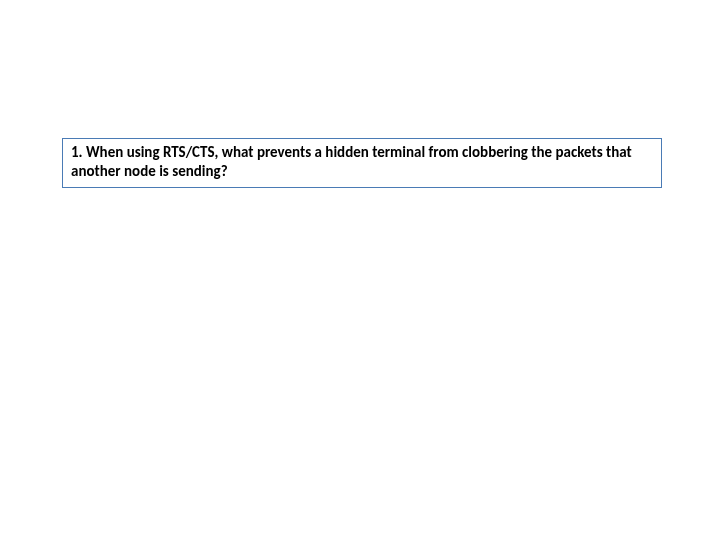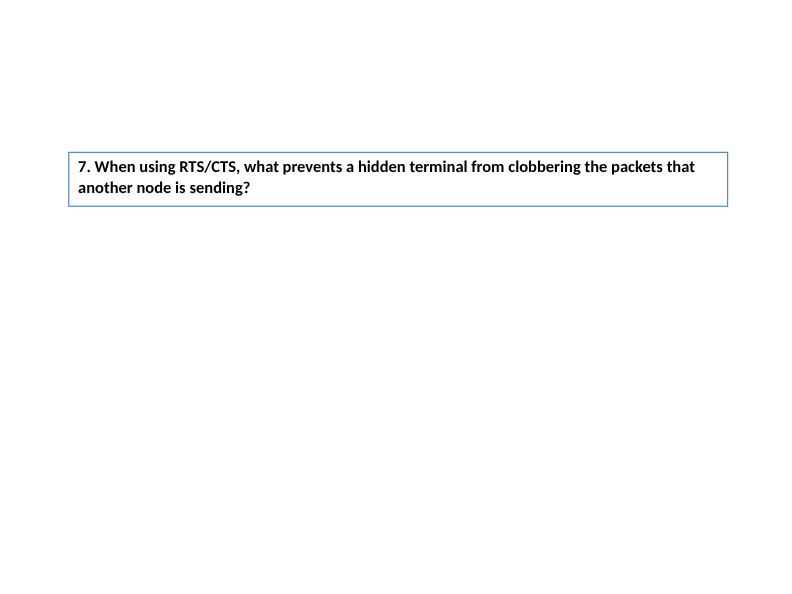--- a/index.html
+++ b/index.html
@@ -26,14 +26,14 @@
       font-size: 15px;
       font-weight: bold;
       color: #000000;
       line-height: 1.25;
     }
   </style>
 </head>
 <body>
 
 <div class="question-box">
-  <div class="question-text">7. When using RTS/CTS, what prevents a hidden terminal from clobbering the packets that another node is sending?</div>
+  <div class="question-text">1. When using RTS/CTS, what prevents a hidden terminal from clobbering the packets that another node is sending?</div>
 </div>
 
 </body></html>

